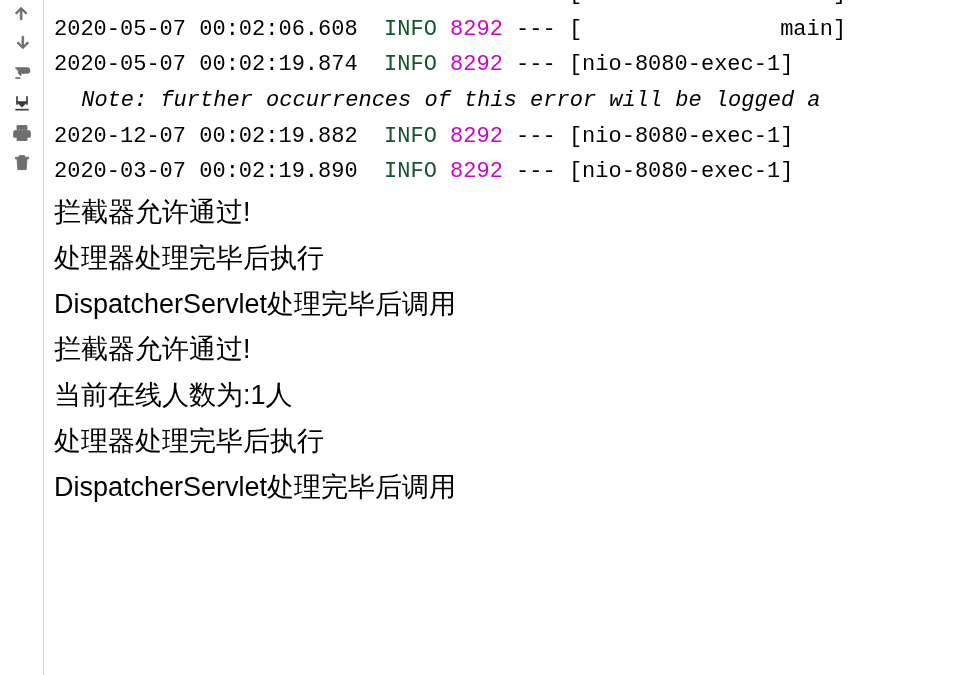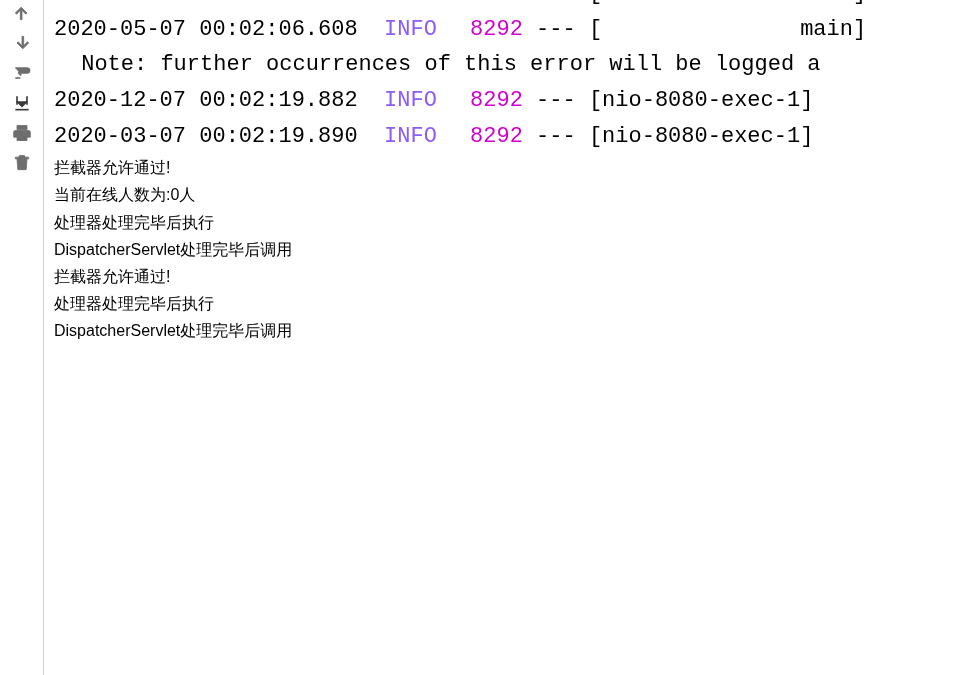--- a/index.html
+++ b/index.html
@@ -38,24 +38,24 @@
   .log-area {
     flex: 1;
     padding: 0 8px 0 10px;
     white-space: nowrap;
     overflow: hidden;
     line-height: 1.62;
     position: relative;
     top: -24px;
   }
   .log-line { white-space: pre; }
-  .info { color: #8b5cf6; }
-  .pid  { color: #d100d1; margin-left: 20px; }
-  .note { padding-left: 14px; }
-  .cn-line { font-family: "Microsoft YaHei","PingFang SC","SimSun",sans-serif; font-size: 16px; line-height: 1.70; }
+  .info { color: #14532d; }
+  .pid  { color: #d100d1; }
+  .note { padding-left: 14px; font-style: italic; }
+  .cn-line { font-family: "Microsoft YaHei","PingFang SC","SimSun",sans-serif; font-size: 27px; line-height: 1.70; }
 </style>
 </head>
 <body>
 
 <div class="gutter">
   <div class="gutter-icon">
     <svg viewBox="0 0 24 24">
         <path d="M12 4l-1.4 1.4L15.2 10H4v2h11.2l-4.6 4.6L12 18l7-7z" transform="rotate(-90 12 12)"></path>
       </svg>
   </div>
@@ -87,23 +87,24 @@
   <div class="gutter-icon">
     <svg viewBox="0 0 24 24">
         <path d="M6 7h12l-1 13H7L6 7zm3-4h6l1 2h4v2H4V5h4l1-2z"></path>
       </svg>
   </div>
 </div>
 
 <div class="log-area" id="log-area">
     <div class="log-line"><span>2020-05-07 00:02:06.608</span>  <span class="info">INFO</span> <span class="pid">8292</span> <span>---</span> <span>[               main]</span></div>
     <div class="log-line"><span>2020-05-07 00:02:06.608</span>  <span class="info">INFO</span> <span class="pid">8292</span> <span>---</span> <span>[               main]</span></div>
+    <div class="log-line"><span>2020-05-07 00:02:19.874</span>  <span class="info">INFO</span> <span class="pid">8292</span> <span>---</span> <span>[nio-8080-exec-1]</span></div>
     <div class="log-line note"> Note: further occurrences of this error will be logged a</div>
     <div class="log-line"><span>2020-12-07 00:02:19.882</span>  <span class="info">INFO</span> <span class="pid">8292</span> <span>---</span> <span>[nio-8080-exec-1]</span></div>
     <div class="log-line"><span>2020-03-07 00:02:19.890</span>  <span class="info">INFO</span> <span class="pid">8292</span> <span>---</span> <span>[nio-8080-exec-1]</span></div>
     <div class="cn-line">拦截器允许通过!</div>
-    <div class="cn-line">当前在线人数为:0人</div>
     <div class="cn-line">处理器处理完毕后执行</div>
     <div class="cn-line">DispatcherServlet处理完毕后调用</div>
     <div class="cn-line">拦截器允许通过!</div>
+    <div class="cn-line">当前在线人数为:1人</div>
     <div class="cn-line">处理器处理完毕后执行</div>
     <div class="cn-line">DispatcherServlet处理完毕后调用</div>
   </div>
 
 </body></html>

